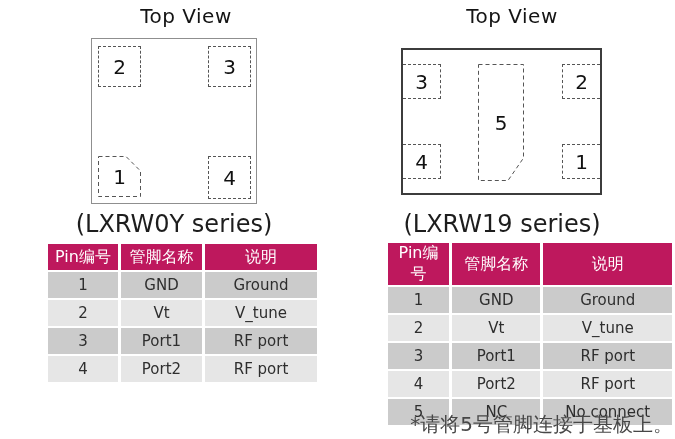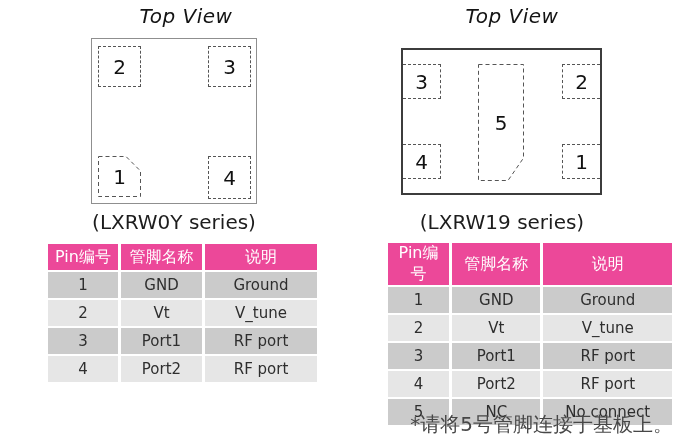--- a/index.html
+++ b/index.html
@@ -1,36 +1,36 @@
 <!DOCTYPE html>
 <html><head>
 <meta charset="utf-8">
 <style>
   html,body{margin:0;padding:0;background:#ffffff;}
   body{width:675px;height:439px;position:relative;overflow:hidden;
        font-family:"DejaVu Sans","Liberation Sans",sans-serif;}
   .abs{position:absolute;}
 
   
-  .top-title{font-size:20px;color:#141414;text-align:center;letter-spacing:0.5px;font-style:italic;}
-  .caption{font-size:20px;color:#1d1d1d;text-align:center;}
+  .top-title{font-size:20px;color:#141414;text-align:center;letter-spacing:0.5px;}
+  .caption{font-size:24px;color:#1d1d1d;text-align:center;}
 
   
   .pkg-left{left:91px;top:38px;width:164px;height:164px;border:1px solid #8f8f8f;background:#fff;}
   .pkg-right{left:401px;top:48px;width:197px;height:143px;border:2px solid #3c3c3c;background:#fff;}
 
   .pad{position:absolute;border:1px dashed #555;display:flex;align-items:center;justify-content:center;}
   .pad-num{font-size:20px;color:#111;line-height:1;}
   .pad-svg{position:absolute;display:flex;align-items:center;justify-content:center;}
   .pad-svg svg{position:absolute;left:0;top:0;}
   .pad-svg .pad-num{position:relative;}
 
   
   table.pintable{border-collapse:separate;border-spacing:3px 2px;position:absolute;}
-  table.pintable th{background:#ec4899;color:#ffffff;font-size:16px;font-weight:normal;
+  table.pintable th{background:#be185d;color:#ffffff;font-size:16px;font-weight:normal;
                     height:26px;padding:0 4px;text-align:center;}
   table.pintable td{font-size:15px;color:#2e2e2e;height:26px;text-align:center;padding:0 2px;}
   table.pintable tr.odd td{background:#cbcbcb;}
   table.pintable tr.even td{background:#e6e6e6;}
   .tbl-left th:nth-child(1),.tbl-left td:nth-child(1){width:62px;}
   .tbl-left th:nth-child(2),.tbl-left td:nth-child(2){width:73px;}
   .tbl-left th:nth-child(3),.tbl-left td:nth-child(3){width:104px;}
   .tbl-right th:nth-child(1),.tbl-right td:nth-child(1){width:56px;}
   .tbl-right th:nth-child(2),.tbl-right td:nth-child(2){width:85px;}
   .tbl-right th:nth-child(3),.tbl-right td:nth-child(3){width:127px;}

